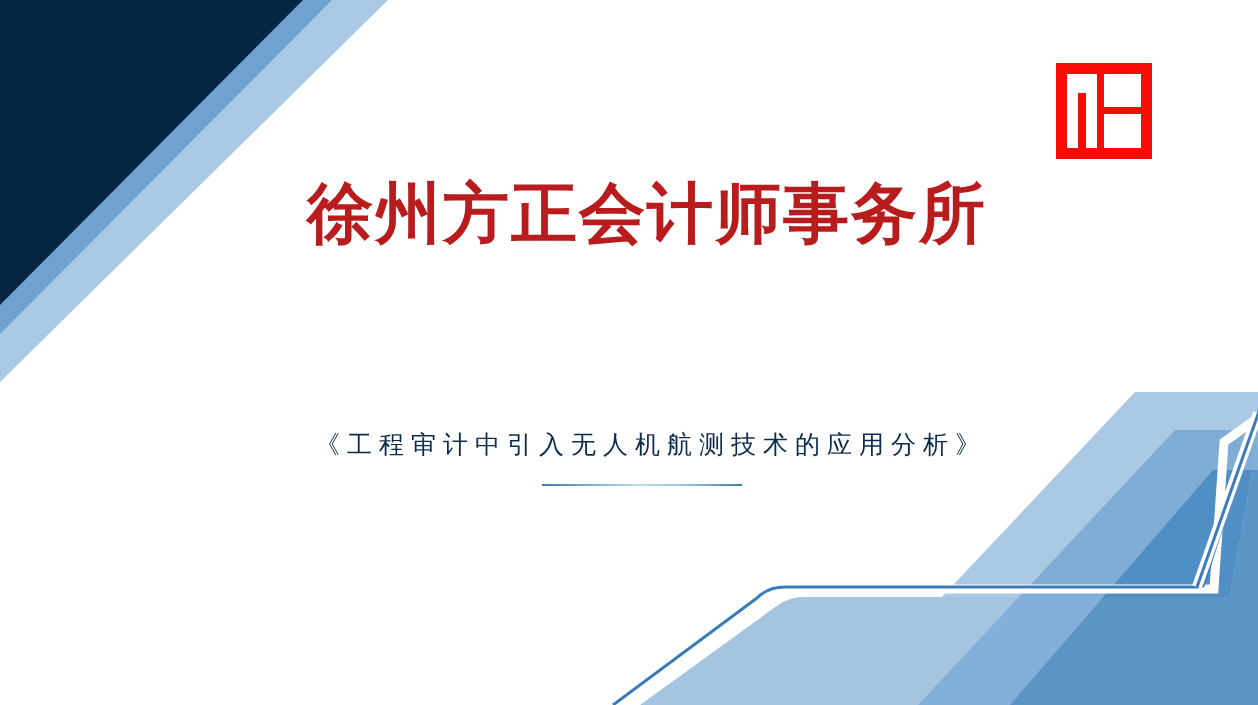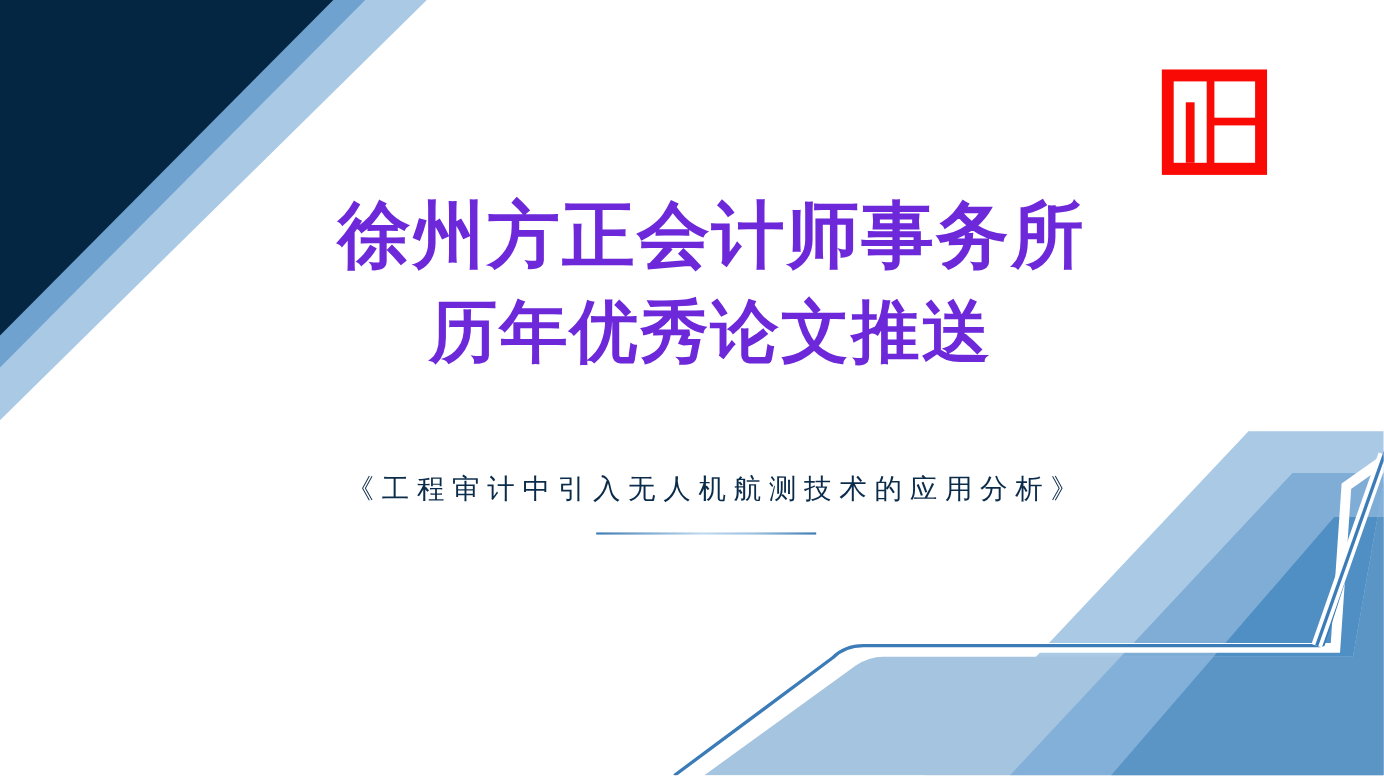--- a/index.html
+++ b/index.html
@@ -34,21 +34,21 @@
 
   
   #title-block {
     position: absolute;
     left: 0;
     top: 180px;
     width: 1258px;
     text-align: center;
   }
   .title-line {
-    color: #6d28d9;
+    color: #b91c1c;
     font-weight: bold;
     letter-spacing: 2px;
     line-height: 1.0;
     white-space: nowrap;
   }
   #title-line-1 {
     font-size: 66px;
     margin-left: 36px;
   }
   #title-line-2 {
@@ -140,20 +140,19 @@
 
     <rect x="22" y="30" width="8" height="55" fill="#f90a05"></rect>
 
     <rect x="48" y="11" width="37" height="33" fill="#ffffff"></rect>
 
     <rect x="48" y="51" width="37" height="34" fill="#ffffff"></rect>
   </svg>
 
   <div id="title-block">
     <div class="title-line" id="title-line-1">徐州方正会计师事务所</div>
-    <div class="title-line" id="title-line-2">历年优秀论文推送</div>
   </div>
 
   <div id="subtitle">《工程审计中引入无人机航测技术的应用分析》</div>
 
   <div id="divider"></div>
 
 </div>
 
 </body></html>

